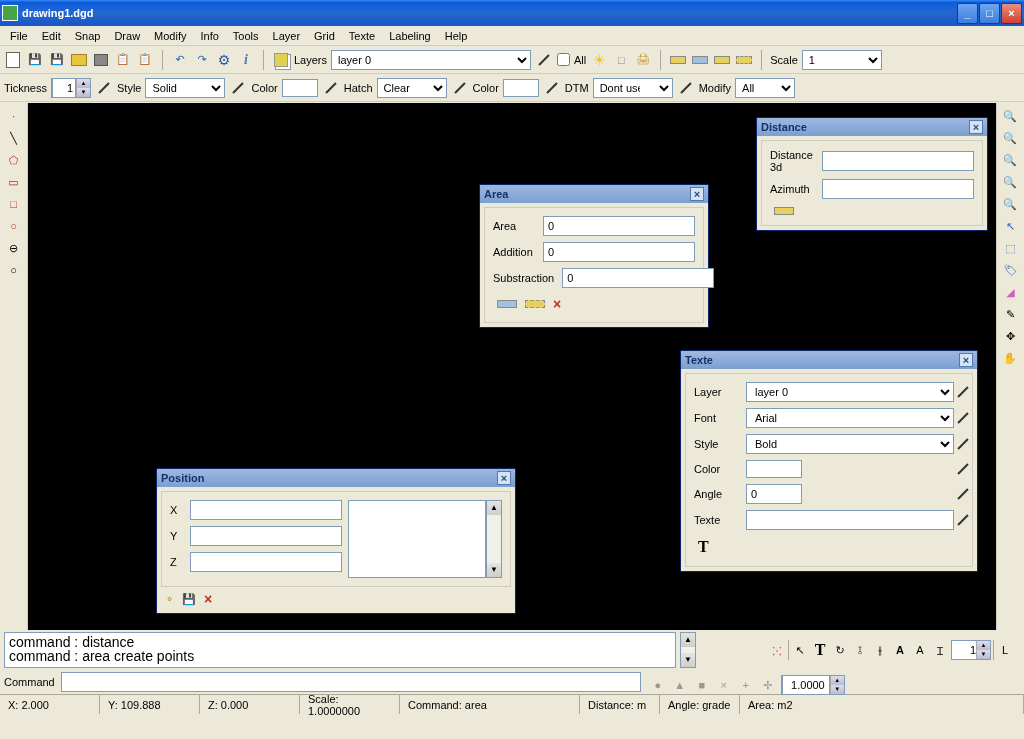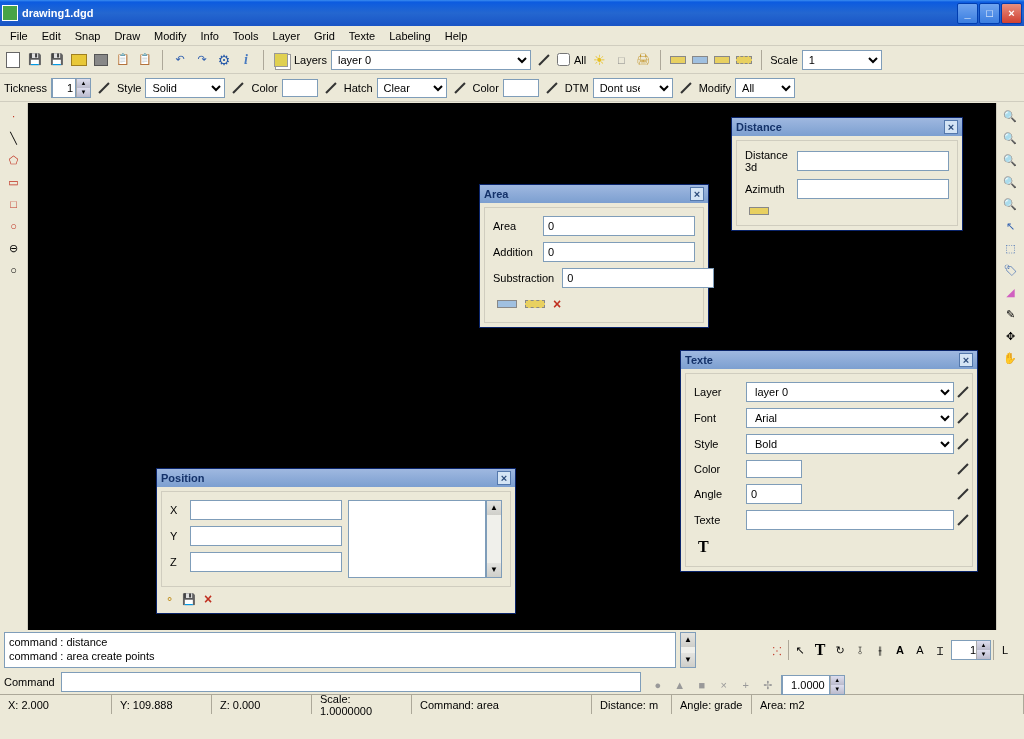--- a/index.html
+++ b/index.html
@@ -45,21 +45,21 @@
 .panel-title .close-x { width: 14px; height: 14px; background: #d4e4f5; border: 1px solid #5478ac; color: #2a4a7a; text-align: center; line-height: 12px; cursor: pointer; }
 .panel-body { padding: 8px; border: 1px solid #d0cdbf; margin: 4px; background: #ece9d8; }
 .panel-body .row { display: flex; align-items: center; margin-bottom: 6px; gap: 8px; }
 .panel-body .row label { width: 70px; }
 .panel-body .row input[type=text], .panel-body .row select { border: 1px solid #7f9db9; height: 20px; padding: 0 4px; background: white; flex: 1; }
 .panel-icons { display: flex; gap: 8px; align-items: center; padding: 2px 4px; }
 
 
 .bottom-area { position: absolute; left: 0; right: 0; bottom: 0; height: 109px; background: #ece9d8; display: flex; flex-direction: column; }
 .history-row { display: flex; height: 40px; padding: 2px 4px; gap: 4px; align-items: stretch; }
-.history { background: white; border: 1px solid #7f9db9; flex: 1; padding: 2px 4px; font-size: 11px; line-height: 14px; overflow: hidden; white-space: pre-line; }
+.history { background: white; border: 1px solid #7f9db9; flex: 1; padding: 2px 4px; font-size: 14px; line-height: 14px; overflow: hidden; white-space: pre-line; }
 .vscroll { width: 16px; background: #ece9d8; border: 1px solid #7f9db9; display: flex; flex-direction: column; }
 .vscroll div { height: 14px; background: linear-gradient(#e4e4e0,#cfcfca); text-align: center; font-size: 8px; line-height: 14px; }
 .vscroll .track { flex: 1; background: #f0f0eb; }
 
 .cmd-row { display: flex; align-items: center; height: 24px; padding: 2px 4px; gap: 6px; }
 .cmd-row input { flex: 1; border: 1px solid #7f9db9; height: 20px; background: white; padding: 0 4px; }
 
 .icon-strip { position: absolute; right: 4px; top: 0; display: flex; gap: 2px; align-items: center; padding: 2px; height: 36px; }
 
 .status { height: 20px; border-top: 1px solid #aca899; display: flex; align-items: center; }
@@ -221,21 +221,21 @@
   <span class="strip-btn" style="color:#3060b0">⬚</span>
   <span class="strip-btn" style="color:#3060b0">🏷</span>
   <span class="strip-btn" style="color:#d060c0">◢</span>
   <span class="strip-btn">✎</span>
   <span class="strip-btn">✥</span>
   <span class="strip-btn" style="color:#c09040">✋</span>
 </div>
 
 <div class="workspace"></div>
 
-<div class="panel" style="left:731px; top:117px; width:232px">
+<div class="panel" style="left:756px; top:117px; width:232px">
   <div class="panel-title">
     <span>Distance</span>
     <span class="spacer"></span>
     <span class="close-x">×</span>
   </div>
   <div class="panel-body">
     <div class="row">
         <label>Distance 3d</label>
         <input type="text" value="" style="">
       </div>
@@ -406,21 +406,21 @@
             <input type="text" style="width: 48px;" value="1.0000">
             <span class="arrows">
               <div>▲</div>
               <div>▼</div>
             </span>
           </span>
       </div>
     </div>
   </div>
   <div class="status">
-    <div class="cell" style="width:112px">X: 2.000</div>
+    <div class="cell" style="width:100px">X: 2.000</div>
     <div class="cell" style="width:100px">Y: 109.888</div>
     <div class="cell" style="width:100px">Z: 0.000</div>
     <div class="cell" style="width:100px">Scale: 1.0000000</div>
     <div class="cell" style="width:180px">Command: area</div>
     <div class="cell" style="width:80px">Distance: m</div>
     <div class="cell" style="width:80px">Angle: grade</div>
     <div class="cell" style="flex:1">Area: m2</div>
   </div>
 </div>
 

